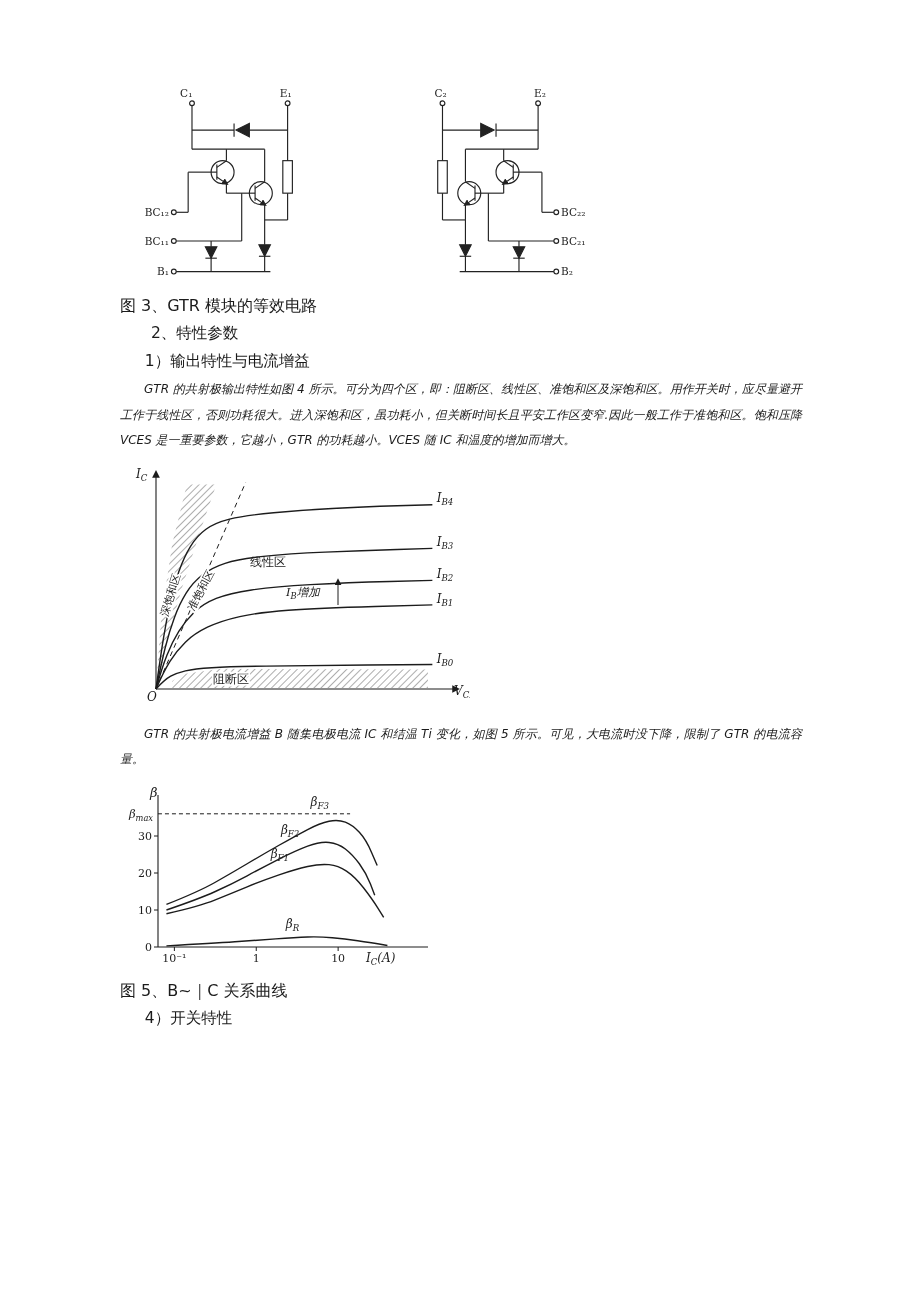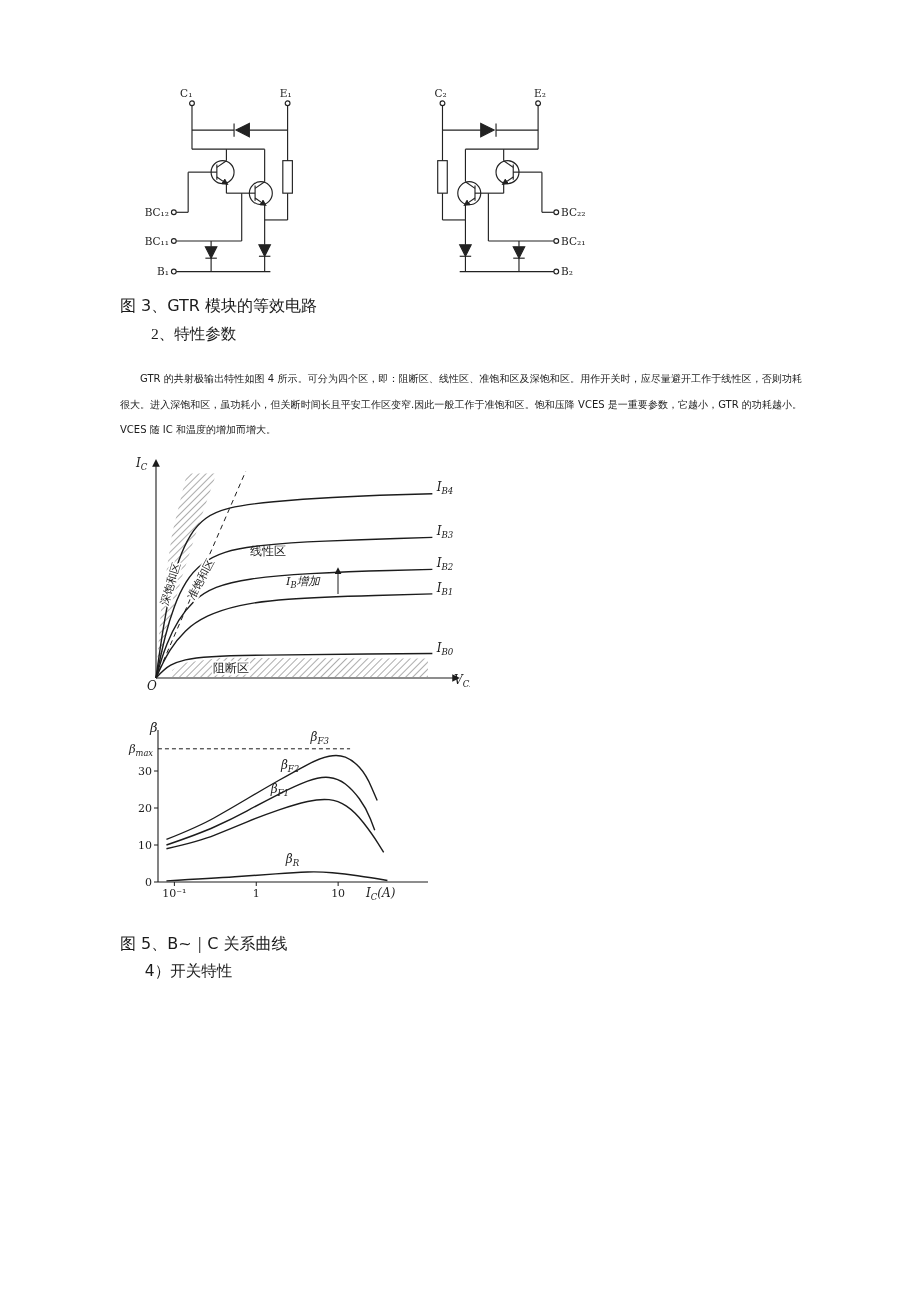--- a/index.html
+++ b/index.html
@@ -3,23 +3,23 @@
 <meta charset="utf-8">
 <style>
   *{margin:0;padding:0;box-sizing:border-box;}
   html,body{background:#ffffff;}
   body{width:920px;height:1301px;font-family:"DejaVu Sans",sans-serif;color:#1b1b1b;overflow:hidden;}
   .page{width:920px;height:1301px;padding:88px 118px 0 120px;background:#ffffff;}
   .fig{display:block;}
   .fig3wrap{margin-left:16px;}
   .caption{font-size:16px;line-height:24px;margin-top:10px;}
   .heading{font-size:15.5px;line-height:25px;margin-top:3px;}
-  .indent2{text-indent:2em;font-family:Liberation Serif, serif;}
+  .indent2{text-indent:2em;}
   .indent15{text-indent:1.6em;}
-  .para{font-size:10px;line-height:25.5px;text-align:justify;margin-top:20px;}
+  .para{font-size:12px;line-height:25.5px;text-align:justify;margin-top:3px;font-style:italic;}
   .para-indent{text-indent:2em;}
   .stretch-last{text-align-last:justify;}
   .cktlbl{font-size:11px;font-family:"DejaVu Serif",serif;fill:#1b1b1b;}
   svg text{user-select:none;}
 </style>
 </head>
 <body>
 
 <div class="page">
 
@@ -100,20 +100,21 @@
       <text class="cktlbl" x="34" y="196" text-anchor="end">B₁</text>
       <text class="cktlbl" x="444" y="134" text-anchor="start">BC₂₂</text>
       <text class="cktlbl" x="444" y="164" text-anchor="start">BC₂₁</text>
       <text class="cktlbl" x="444" y="196" text-anchor="start">B₂</text>
     </svg>
   </div>
 
   <div class="caption">图 3、GTR 模块的等效电路</div>
 
   <div class="heading indent2">2、特性参数</div>
+  <div class="heading indent15">1）输出特性与电流增益</div>
 
   <p class="para para-indent">GTR 的共射极输出特性如图 4 所示。可分为四个区，即：阻断区、线性区、准饱和区及深饱和区。用作开关时，应尽量避开工作于线性区，否则功耗很大。进入深饱和区，虽功耗小，但关断时间长且平安工作区变窄.因此一般工作于准饱和区。饱和压降 VCES 是一重要参数，它越小，GTR 的功耗越小。VCES 随 IC 和温度的增加而增大。</p>
 
   <svg class="fig" id="chart-fig4" width="350" height="255" viewBox="0 0 350 255" style="margin-top:10px;">
     <defs>
       <pattern id="hatch-fig4" patternUnits="userSpaceOnUse" width="5" height="5" patternTransform="rotate(45)">
         <line x1="0" y1="0" x2="0" y2="5" stroke="#4a4a4a" stroke-width="0.9"></line>
       </pattern>
       <marker id="arr-fig4" viewBox="0 0 8 8" refX="6" refY="4" markerWidth="7" markerHeight="7" orient="auto">
         <path d="M0,0L8,4L0,8z" fill="#1c1c1c"></path>
@@ -139,20 +140,21 @@
       <text x="334" y="231" font-size="12" text-anchor="start" fill="#1c1c1c" font-family="&quot;DejaVu Serif&quot;,serif" font-style="italic">V<tspan font-size="8.64" dy="3">CE</tspan></text>
       <text x="27" y="237" font-size="12" text-anchor="start" fill="#1c1c1c" font-family="&quot;DejaVu Serif&quot;,serif" font-style="italic">O</text>
       <text x="54" y="132" font-size="11" text-anchor="middle" fill="#1c1c1c" font-family="&quot;DejaVu Sans&quot;,sans-serif" transform="rotate(-73 54 132)" paint-order="stroke" stroke="#fff" stroke-width="3.5">深饱和区</text>
       <text x="84" y="128" font-size="11" text-anchor="middle" fill="#1c1c1c" font-family="&quot;DejaVu Sans&quot;,sans-serif" transform="rotate(-62 84 128)" paint-order="stroke" stroke="#fff" stroke-width="3.5">准饱和区</text>
       <text x="130" y="102" font-size="12" text-anchor="start" fill="#1c1c1c" font-family="&quot;DejaVu Sans&quot;,sans-serif">线性区</text>
       <text x="93" y="219" font-size="12" text-anchor="start" fill="#1c1c1c" font-family="&quot;DejaVu Sans&quot;,sans-serif" paint-order="stroke" stroke="#fff" stroke-width="3.5">阻断区</text>
       <text x="166" y="132" font-size="11.5" text-anchor="start" fill="#1c1c1c" font-family="&quot;DejaVu Serif&quot;,serif" font-style="italic">I<tspan font-size="8.28" dy="3">B</tspan><tspan dy="-3" font-size="11.5">增加</tspan></text>
     </svg>
 
 
+  <p class="para para-indent">GTR 的共射极电流增益 B 随集电极电流 IC 和结温 Ti 变化，如图 5 所示。可见，大电流时没下降，限制了 GTR 的电流容量。</p>
 
   <svg class="fig" id="chart-fig5" width="330" height="190" viewBox="0 0 330 190" style="margin-top:12px;">
     <defs>
       <pattern id="hatch-fig5" patternUnits="userSpaceOnUse" width="5" height="5" patternTransform="rotate(45)">
         <line x1="0" y1="0" x2="0" y2="5" stroke="#4a4a4a" stroke-width="0.9"></line>
       </pattern>
       <marker id="arr-fig5" viewBox="0 0 8 8" refX="6" refY="4" markerWidth="7" markerHeight="7" orient="auto">
         <path d="M0,0L8,4L0,8z" fill="#1c1c1c"></path>
       </marker>
     </defs>
@@ -179,18 +181,18 @@
       <text x="160.89683089498845" y="49.150000000000006" font-size="12" text-anchor="start" fill="#1c1c1c" font-family="&quot;DejaVu Serif&quot;,serif" font-style="italic">β<tspan font-size="8.64" dy="3">F2</tspan></text>
       <path d="M46.44049268496538,128.7Q79.02183089498845,121.3 95.31249999999999,114.82499999999999Q111.60316910501152,108.35 127.16806681258039,101.875Q142.73296452014927,95.39999999999999 159.0236336251608,89.85Q175.31430273017236,84.3 187.63771817766659,81.525Q199.9611336251608,78.75 209.0430668125804,79.675Q218.125,80.6 226.4811617899769,86.15Q234.83732357995382,91.7 243.46913322253226,102.80000000000001Q252.1009428651107,113.9 257.88660505771617,123.15L263.6722672503216,132.4" fill="none" stroke="#1c1c1c" stroke-width="1.4"></path>
       <text x="150.66747183518387" y="73.2" font-size="12" text-anchor="start" fill="#1c1c1c" font-family="&quot;DejaVu Serif&quot;,serif" font-style="italic">β<tspan font-size="8.64" dy="3">F1</tspan></text>
       <path d="M46.44049268496538,160.89Q93.43930273017236,158.3 114.84465136508618,156.82Q136.25,155.34 155.78215136508618,153.86Q175.31430273017236,152.38 187.63771817766659,152.01Q199.9611336251608,151.64 212.28454907265504,152.75Q224.60796452014927,153.86 237.65715136508618,155.71Q250.70633821002306,157.56 259.0625,159.04000000000002L267.4186617899769,160.52" fill="none" stroke="#1c1c1c" stroke-width="1.4"></path>
       <text x="165.8664665739404" y="142.76" font-size="12" text-anchor="start" fill="#1c1c1c" font-family="&quot;DejaVu Serif&quot;,serif" font-style="italic">β<tspan font-size="8.64" dy="3">R</tspan></text>
       <text x="30" y="12" font-size="13" text-anchor="start" fill="#1c1c1c" font-family="&quot;DejaVu Serif&quot;,serif" font-style="italic">β</text>
       <text x="33" y="33" font-size="11.5" text-anchor="end" fill="#1c1c1c" font-family="&quot;DejaVu Serif&quot;,serif" font-style="italic">β<tspan font-size="8.28" dy="3">max</tspan></text>
       <text x="246" y="177" font-size="12" text-anchor="start" fill="#1c1c1c" font-family="&quot;DejaVu Serif&quot;,serif" font-style="italic">I<tspan font-size="8.64" dy="3">C</tspan><tspan dy="-3" font-size="12">(A)</tspan></text>
     </svg>
 
-  <div class="caption" style="margin-top:22px;">图 5、B~｜C 关系曲线</div>
+  <div class="caption" style="margin-top:4px;">图 5、B~｜C 关系曲线</div>
 
   <div class="heading indent15">4）开关特性</div>
 
 
 </div>
 
 </body></html>

